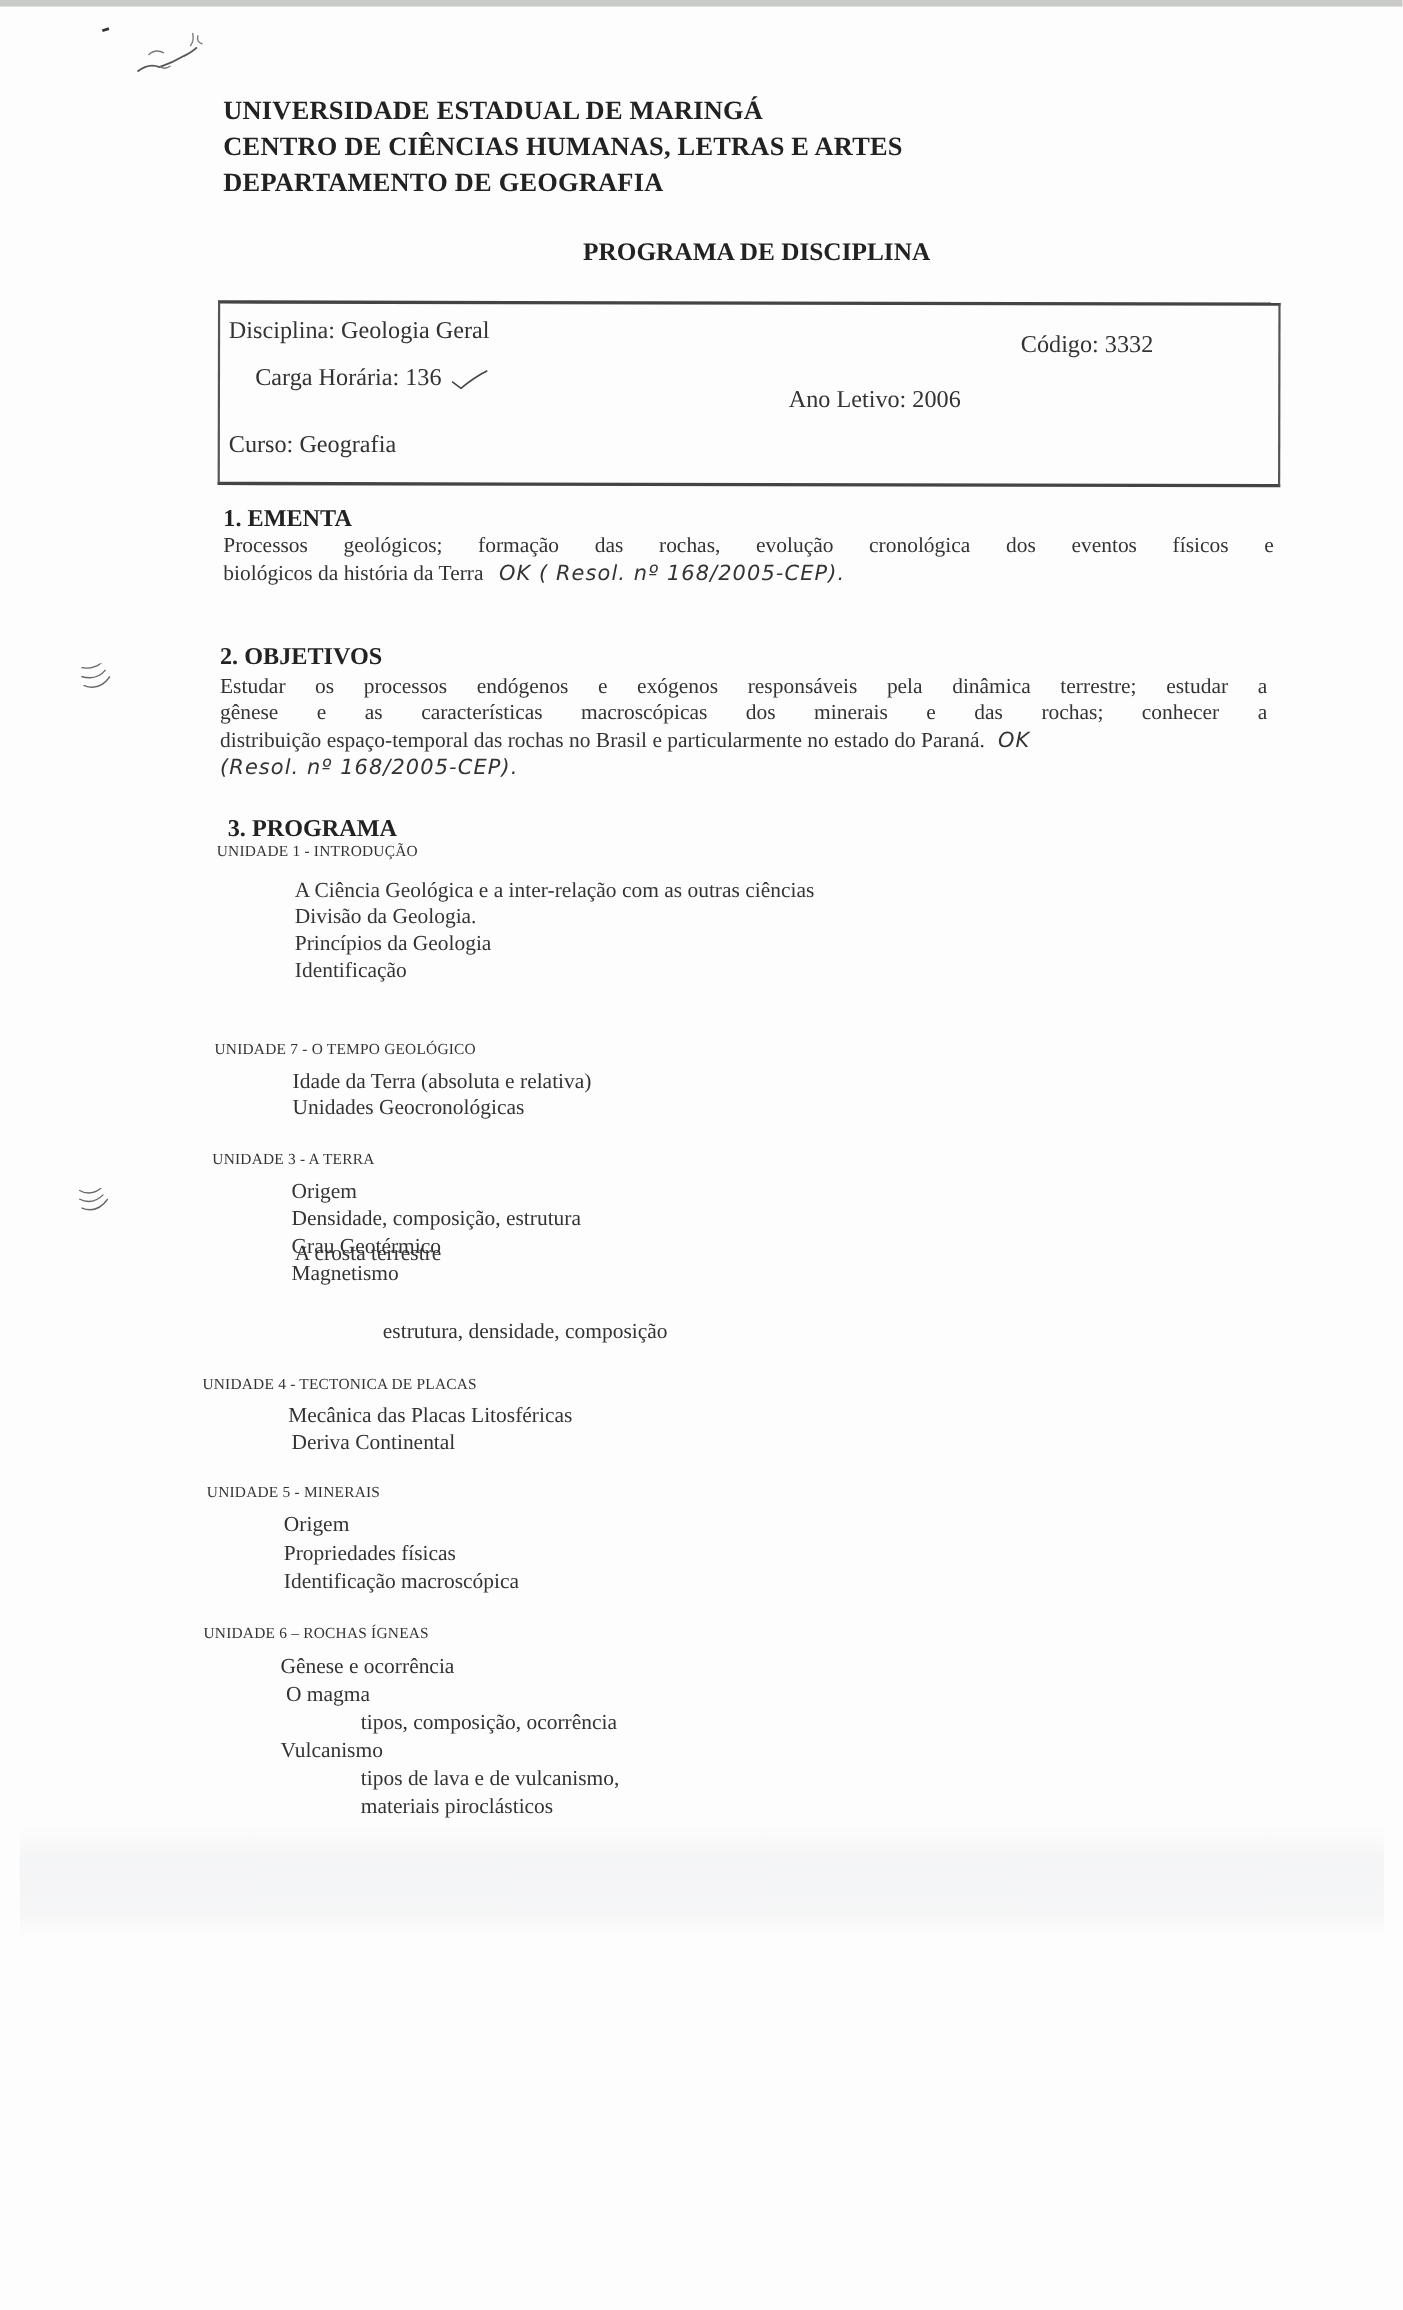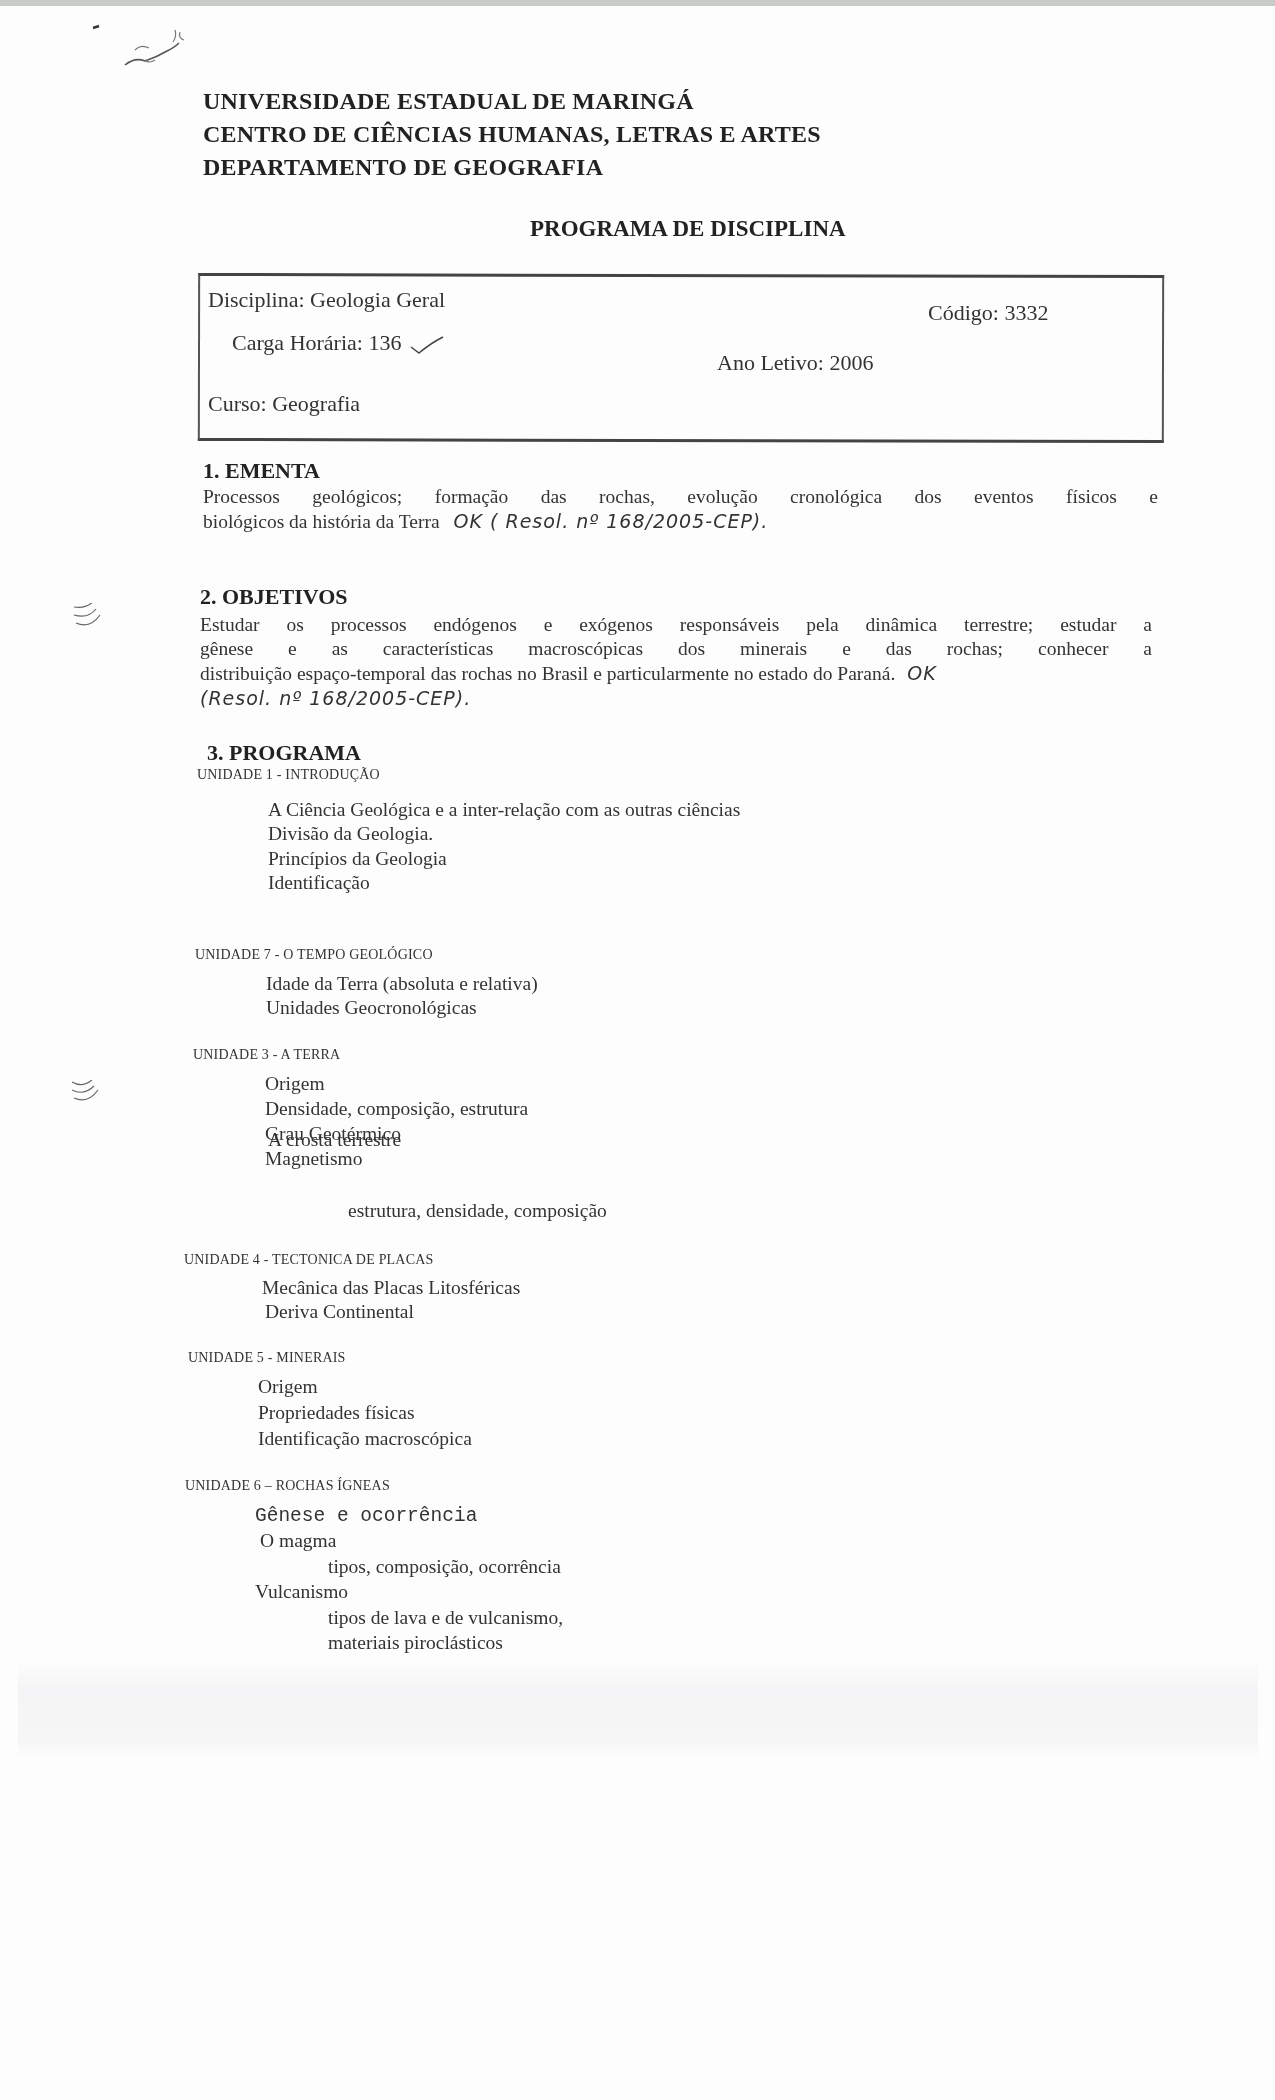--- a/index.html
+++ b/index.html
@@ -105,20 +105,20 @@
 <div class="abs unit" style="left:184px; top:1252px;">UNIDADE 4 - TECTONICA DE PLACAS</div>
 <div class="abs item" style="left:262px; top:1277px;">Mecânica das Placas Litosféricas</div>
 <div class="abs item" style="left:265px; top:1301px;">Deriva Continental</div>
 
 <div class="abs unit" style="left:188px; top:1350px;">UNIDADE 5 - MINERAIS</div>
 <div class="abs item" style="left:258px; top:1376px;">Origem</div>
 <div class="abs item" style="left:258px; top:1402px;">Propriedades  físicas</div>
 <div class="abs item" style="left:258px; top:1428px;">Identificação macroscópica</div>
 
 <div class="abs unit" style="left:185px; top:1478px;">UNIDADE 6 – ROCHAS ÍGNEAS</div>
-<div class="abs item" style="left:255px; top:1505px;font-family:Liberation Mono, monospace;">Gênese e ocorrência</div>
+<div class="abs item" style="left:255px; top:1505px;">Gênese e ocorrência</div>
 <div class="abs item" style="left:260px; top:1530px;">O magma</div>
 <div class="abs item" style="left:328px; top:1556px;">tipos, composição, ocorrência</div>
 <div class="abs item" style="left:255px; top:1581px;">Vulcanismo</div>
 <div class="abs item" style="left:328px; top:1607px;">tipos de lava e de vulcanismo,</div>
 <div class="abs item" style="left:328px; top:1632px;">materiais piroclásticos</div>
 
 <div class="shade"></div>
 
 </body></html>

